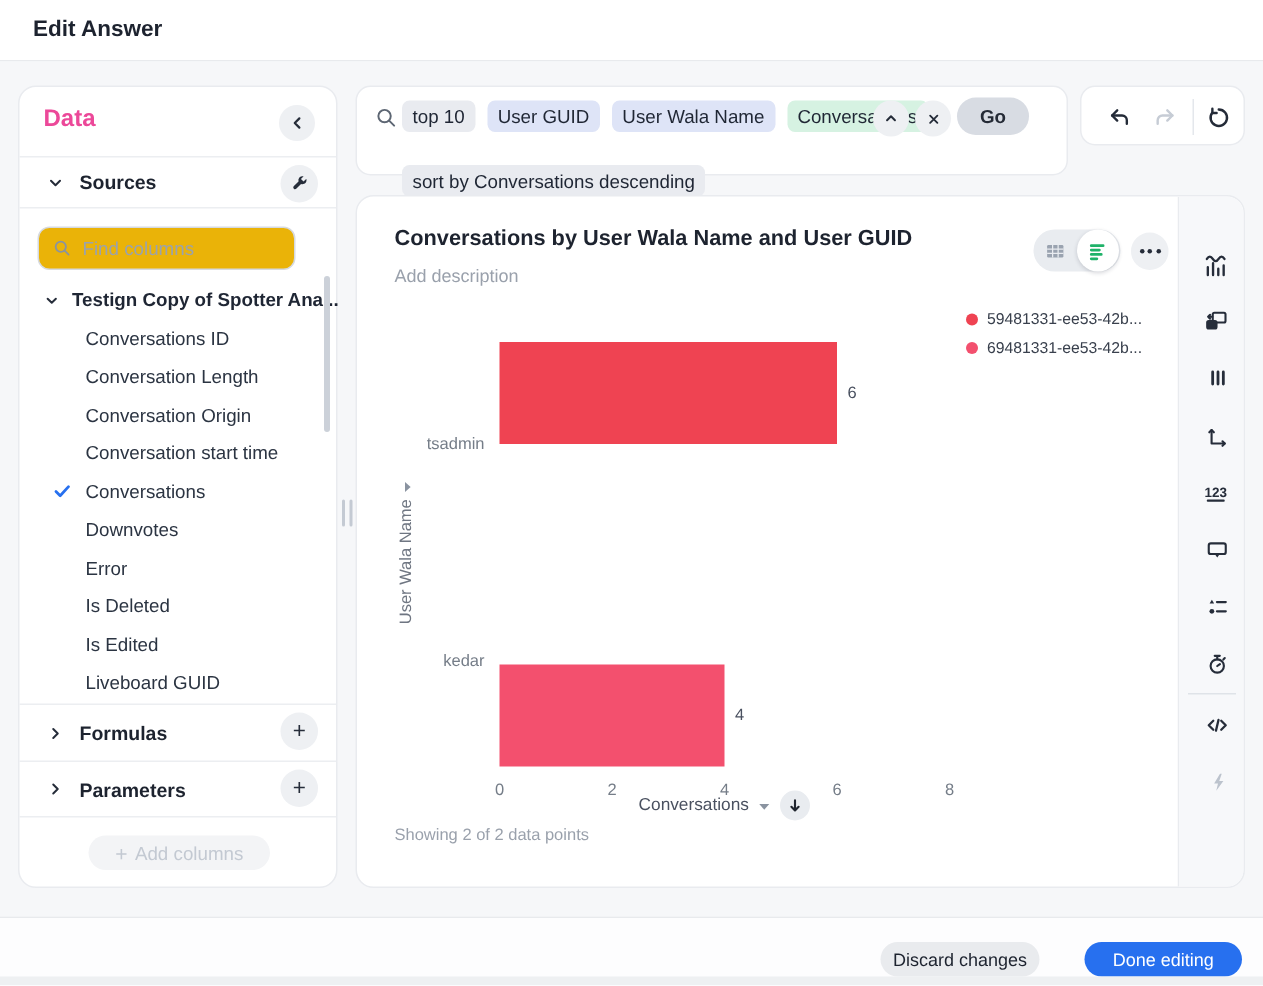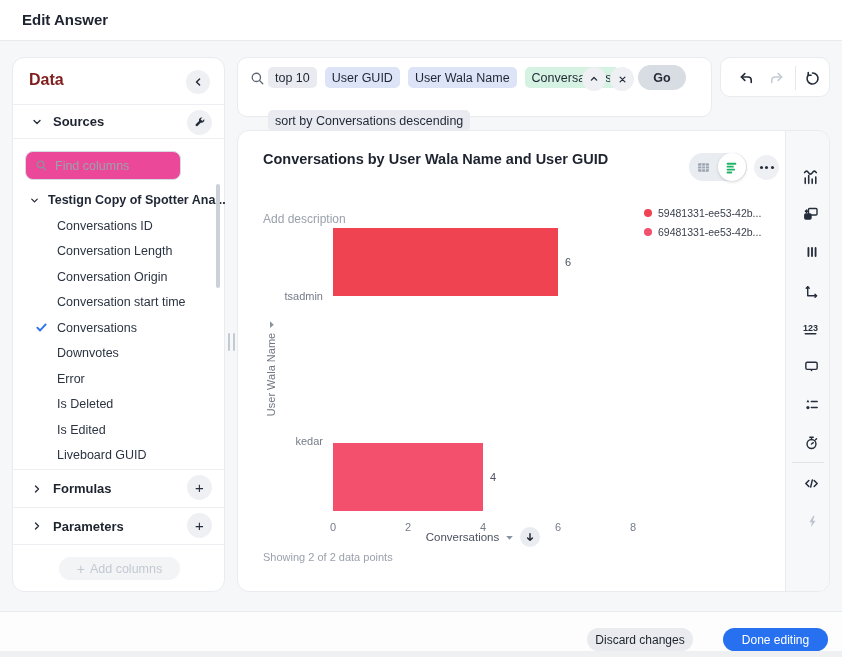--- a/index.html
+++ b/index.html
@@ -12,29 +12,29 @@
   .page-title { position:absolute; left:22px; top:11px; font-size:15px; font-weight:700; color:#1d232f; }
 
   
   .content-bg { position:absolute; left:0; top:41px; width:842px; height:570px; background:#f6f7f9; }
 
   .card { position:absolute; background:#fff; border:1px solid #e9ebef; border-radius:12px; }
 
   
   .data-panel { left:12px; top:57px; width:213px; height:535px; }
   .panel-header { position:absolute; left:0; top:0; width:100%; height:47px; border-bottom:1px solid #eceef1; }
-  .panel-title { position:absolute; left:16px; top:13px; font-size:16px; font-weight:700; color:#7f1d1d; }
+  .panel-title { position:absolute; left:16px; top:13px; font-size:16px; font-weight:700; color:#ec4899; }
   .circle-btn { position:absolute; width:24px; height:24px; border-radius:50%; background:#eef0f3; border:none; display:flex; align-items:center; justify-content:center; cursor:pointer; padding:0; }
   .collapse-btn { right:14px; top:12px; }
   .row-section { position:absolute; left:0; width:100%; display:flex; align-items:center; }
   .sources-row { top:47px; height:34px; border-bottom:1px solid #eceef1; }
   .sources-row .chev { margin-left:18px; }
   .section-label { margin-left:10px; font-size:13px; font-weight:600; color:#1d232f; }
   .wrench-btn { right:12px; top:52px; width:25px; height:25px; }
-  .find-box { position:absolute; left:12px; top:93px; width:156px; height:29px; border:1px solid #d6dae1; border-radius:8px; display:flex; align-items:center; background:#ec4899; }
+  .find-box { position:absolute; left:12px; top:93px; width:172px; height:29px; border:1px solid #d6dae1; border-radius:8px; display:flex; align-items:center; background:#eab308; }
   .find-box svg { margin-left:9px; flex:none; }
   .find-box input { border:none; outline:none; font-size:12.5px; color:#1f2634; width:140px; margin-left:7px; background:transparent; font-family:inherit; }
   .find-box input::placeholder { color:#9aa2ad; }
   .table-row { position:absolute; left:0; top:131px; width:100%; height:22px; display:flex; align-items:center; }
   .table-row .chev { margin-left:16px; }
   .table-name { margin-left:8px; font-size:12.5px; font-weight:600; color:#1f2634; white-space:nowrap; }
   .col-list { position:absolute; left:0; top:155px; width:205px; }
   .col-row { height:25.5px; display:flex; align-items:center; cursor:pointer; }
   .col-check { width:22px; margin-left:22px; display:flex; align-items:center; }
   .col-label { font-size:12.5px; color:#2b3442; white-space:nowrap; }
@@ -71,21 +71,21 @@
   .history-card { left:720px; top:57px; width:110px; height:40px; border-radius:10px; }
   .hist-btn { position:absolute; top:9px; width:22px; height:22px; background:none; border:none; padding:0; cursor:pointer; display:flex; align-items:center; justify-content:center; }
   .hist-undo { left:14px; }
   .hist-redo { left:44px; }
   .hist-divider { position:absolute; left:74px; top:8px; width:1px; height:24px; background:#e4e7ec; }
   .hist-reset { left:80px; }
 
   
   .answer-card { left:237px; top:130px; width:593px; height:462px; overflow:hidden; }
   .viz-title { position:absolute; left:25px; top:20px; font-size:14.5px; font-weight:700; color:#1d232f; }
-  .viz-desc { position:absolute; left:25px; top:46px; font-size:12px; color:#9aa1ac; cursor:text;margin-top:35px; }
+  .viz-desc { position:absolute; left:25px; top:46px; font-size:12px; color:#9aa1ac; cursor:text; }
   .viz-toggle { position:absolute; left:451px; top:22px; width:58px; height:28px; border-radius:14px; background:#e9ecf0; display:flex; align-items:center; }
   .viz-toggle .seg { width:29px; height:28px; display:flex; align-items:center; justify-content:center; cursor:pointer; }
   .viz-toggle .seg.active { width:28px; height:28px; background:#fff; border-radius:50%; box-shadow:0 1px 3px rgba(20,30,50,.18); }
   .more-btn { position:absolute; left:516px; top:24px; width:25px; height:25px; border-radius:50%; background:#eef0f3; border:none; display:flex; align-items:center; justify-content:center; gap:2.5px; cursor:pointer; }
   .more-btn i { width:3px; height:3px; border-radius:50%; background:#262d3a; }
 
   
   .legend { position:absolute; left:406px; top:72px; }
   .legend-item { display:flex; align-items:center; height:19px; cursor:pointer; }
   .legend-dot { width:8px; height:8px; border-radius:50%; margin-right:6px; flex:none; }

